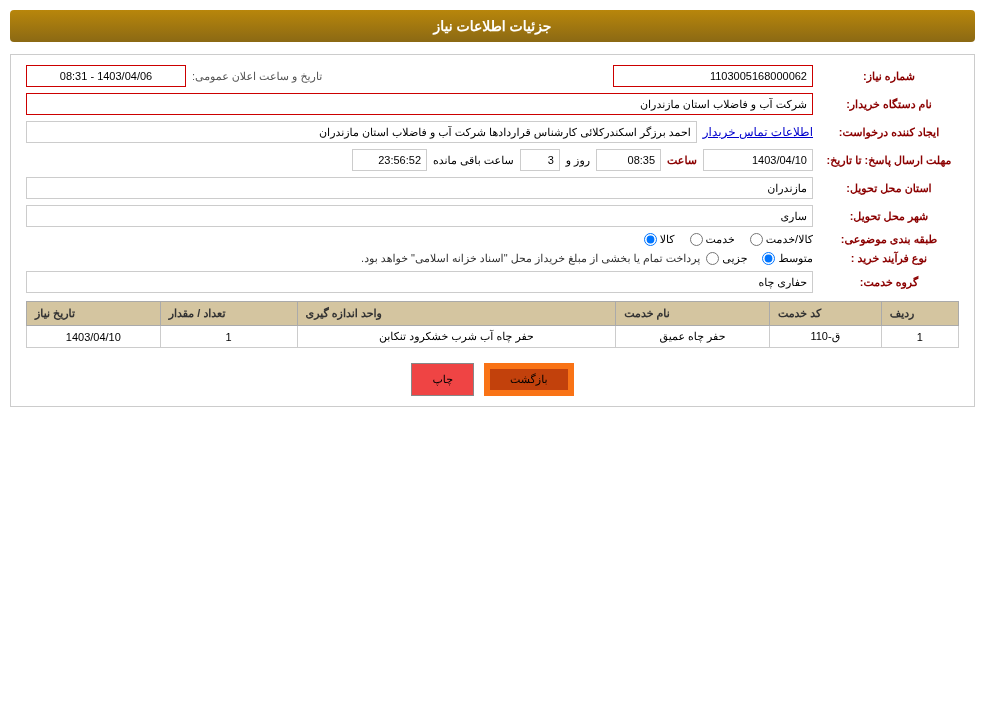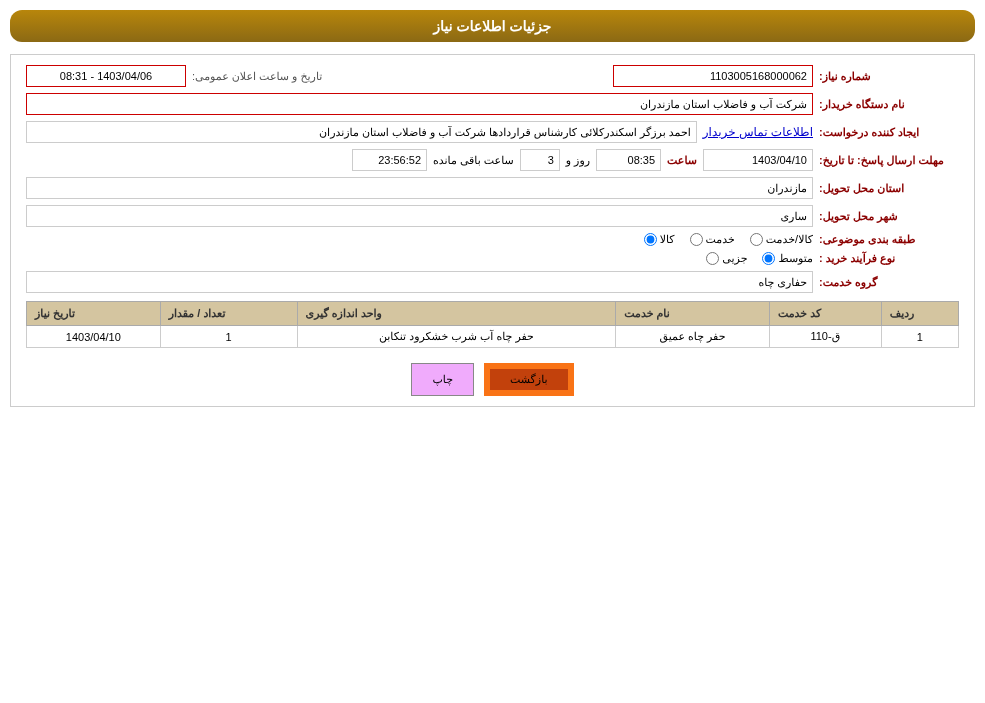--- a/index.html
+++ b/index.html
@@ -17,39 +17,39 @@
       padding: 10px;
     }
     .main-title {
       background: linear-gradient(to bottom, #b8860b, #8B6914);
       color: #fff;
       text-align: center;
       padding: 8px 0;
       font-size: 14px;
       font-weight: bold;
       margin-bottom: 12px;
-      border-radius: 12px;
+      border-radius: 4px;
     }
     .form-container {
       border: 1px solid #ccc;
       padding: 10px 15px;
       background: #fff;
     }
     .form-row {
       display: flex;
       align-items: center;
       margin-bottom: 6px;
       gap: 6px;
     }
     .label-col {
       color: #8B0000;
       font-weight: bold;
       white-space: nowrap;
       min-width: 140px;
-      text-align: left;
+      text-align: center;
       font-size: 11px;
     }
     .input-field {
       border: 1px solid #ccc;
       padding: 2px 5px;
       height: 22px;
       background: #fff;
       font-family: Tahoma, Arial, sans-serif;
       font-size: 11px;
       direction: rtl;
@@ -138,21 +138,21 @@
     }
     .btn {
       padding: 4px 20px;
       font-family: Tahoma, Arial, sans-serif;
       font-size: 11px;
       cursor: pointer;
       border: 1px solid #999;
       background: #f0f0f0;
     }
     .btn-print {
-      background: #f0abfc;
+      background: #ef4444;
       border: 1px solid #888;
     }
     .btn-back {
       background: #c2410c;
       border: 6px solid #f97316;
     }
     .section-header {
       background: #e0d5bc;
       border-right: 4px solid #8B6914;
       padding: 4px 8px;
@@ -244,20 +244,21 @@
       <div class="radio-group">
         <div class="radio-item">
           <span>متوسط</span>
           <input type="radio" name="purchase_type" checked="" style="">
         </div>
         <div class="radio-item">
           <span>جزیی</span>
           <input type="radio" name="purchase_type" style="">
         </div>
       </div>
+      <span class="payment-note">پرداخت تمام یا بخشی از مبلغ خریداز محل "اسناد خزانه اسلامی" خواهد بود.</span>
     </div>
 
 
 
     <div class="form-row">
       <span class="label-col">گروه خدمت:</span>
       <input class="input-field full" type="text" readonly="" value="حفاری چاه" style="">
     </div>
 
     <table class="data-table">

